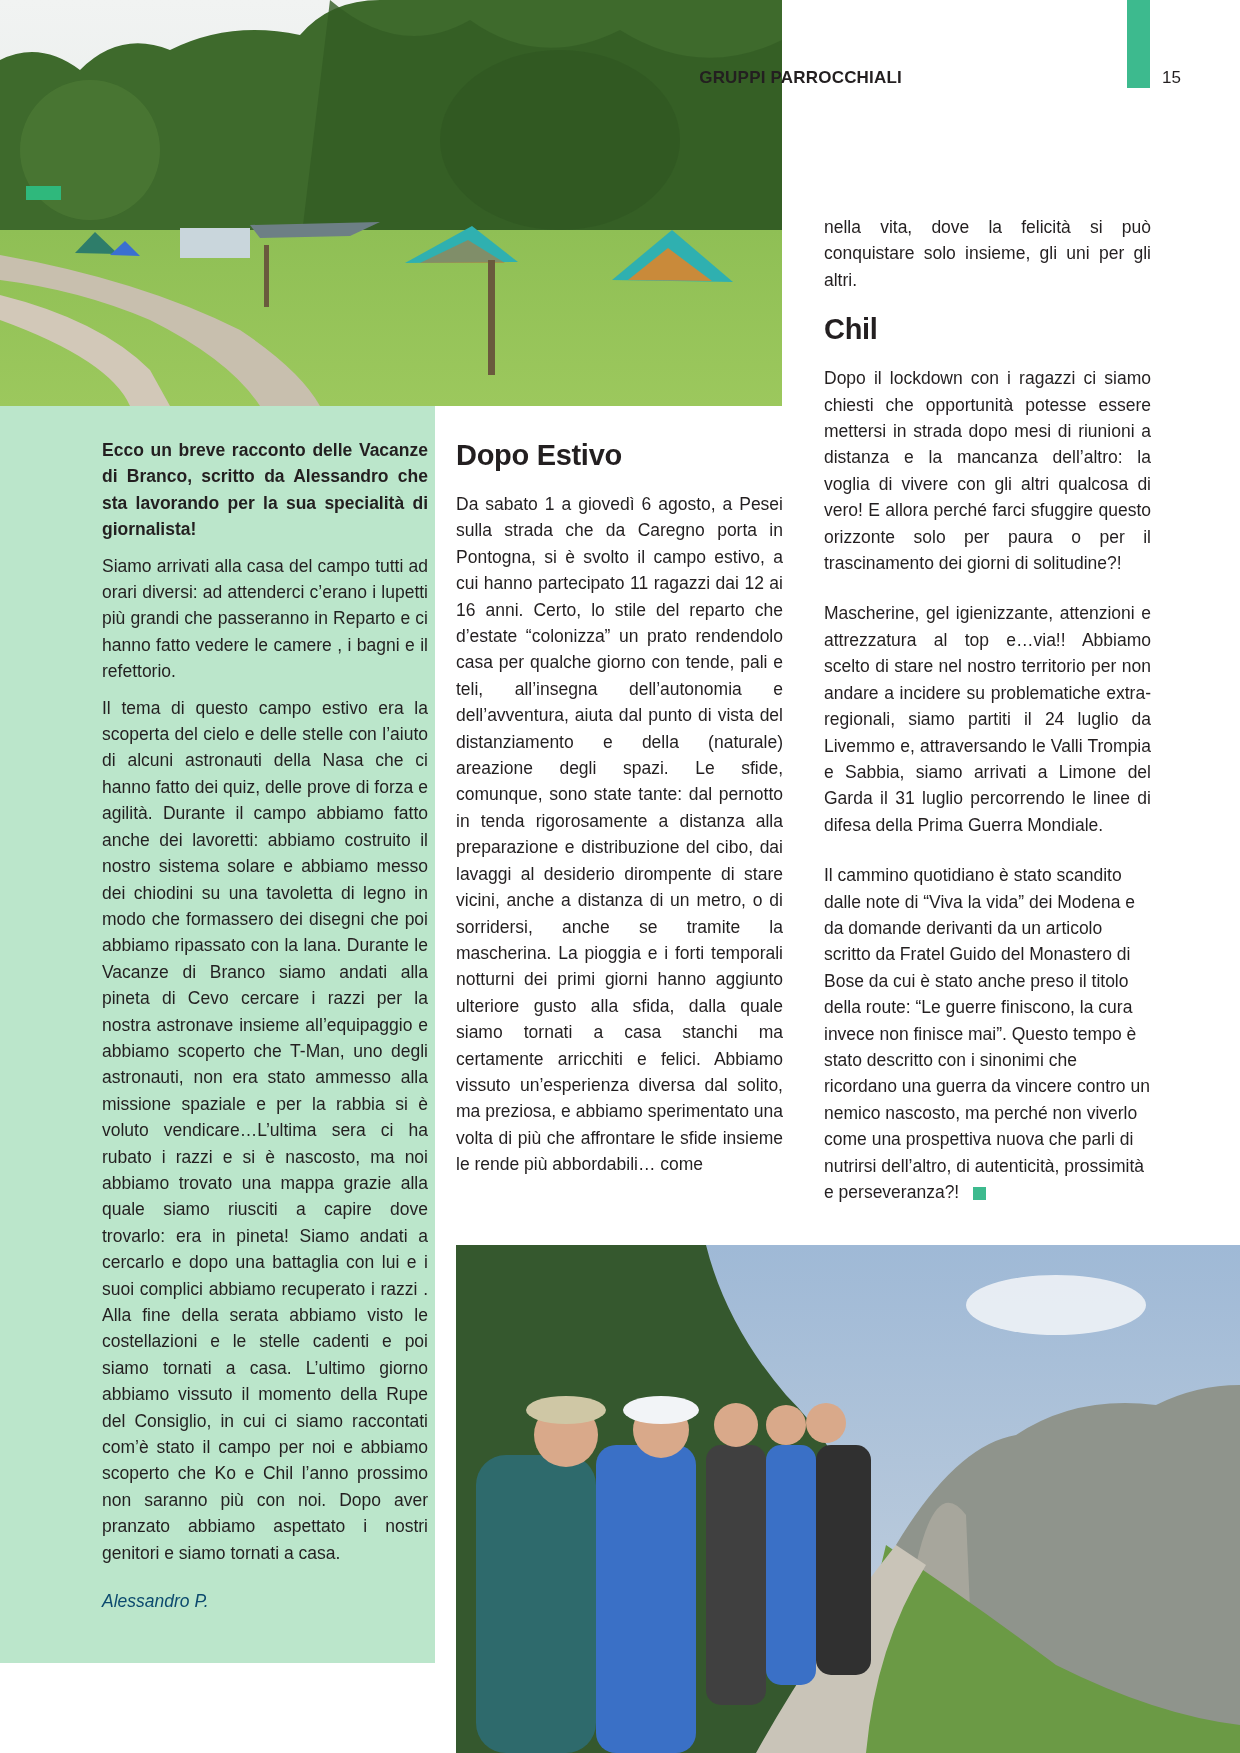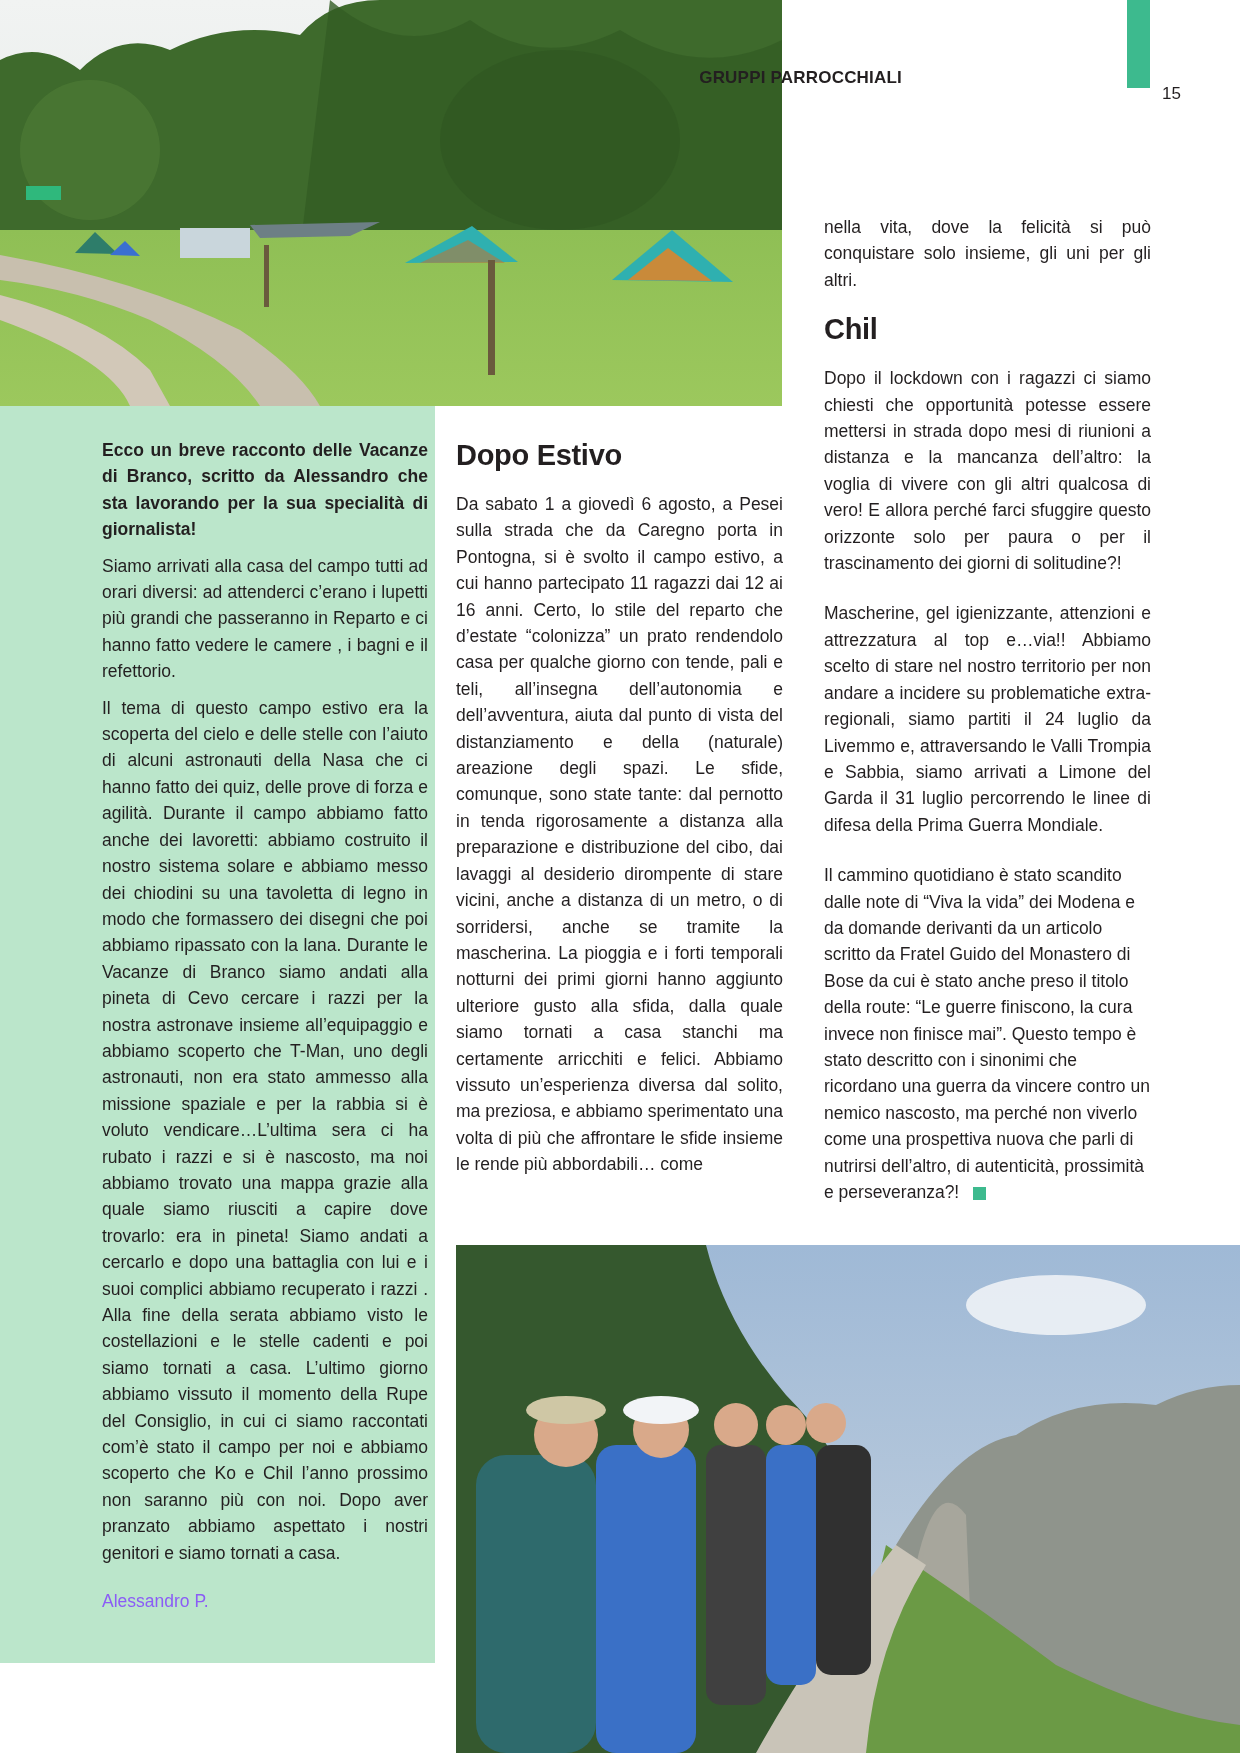--- a/index.html
+++ b/index.html
@@ -3,31 +3,31 @@
 <meta charset="utf-8">
 <style>
   html, body { margin:0; padding:0; }
   body { width:1240px; height:1753px; position:relative; background:#ffffff; overflow:hidden;
          font-family:"Liberation Sans", sans-serif; color:#231f20; }
   .photo-top { position:absolute; left:0; top:0; width:782px; height:406px; overflow:hidden; }
   .photo-bottom { position:absolute; left:456px; top:1245px; width:784px; height:508px; overflow:hidden; }
   .accent-bar { position:absolute; left:1127px; top:0; width:23px; height:88px; }
   .header { position:absolute; top:68px; left:0; width:1024px; height:24px; }
   .section-label { position:absolute; right:122px; top:0; font-weight:bold; font-size:17px; letter-spacing:0.2px; }
-  .page-num { position:absolute; left:1162px; top:16px; font-size:17px; }
+  .page-num { position:absolute; left:1162px; top:0; font-size:17px; }
   .green-box { position:absolute; left:0; top:406px; width:435px; height:1257px; }
   .col { position:absolute; font-size:17.5px; line-height:26.4px; text-align:justify; hyphens:auto; }
   .col p { margin:0 0 10px 0; }
   .col1 { left:102px; top:437px; width:326px; }
   .col2 { left:456px; top:437px; width:327px; }
   .col3 { left:824px; top:214px; width:327px; }
   .lead { font-weight:bold; }
   h2 { font-size:29px; font-weight:bold; margin:0 0 18px 0; line-height:36px; text-align:left; letter-spacing:-0.3px; }
   .col2 h2 { margin-top:0; }
-  .signature { color:#8b5cf6; margin-top:22px !important; text-align:left; }
+  .signature { font-style:italic; color:#0c4a6e; margin-top:22px !important; text-align:left; }
   .end-mark { display:inline-block; width:13px; height:13px; margin-left:14px; vertical-align:middle; }
   svg { display:block; }
 </style>
 </head>
 <body>
 
 <div class="photo-top">
   <svg width="782" height="406" viewBox="0 0 782 406">
     <defs>
       <linearGradient id="sky1" x1="0" y1="0" x2="0" y2="1">

